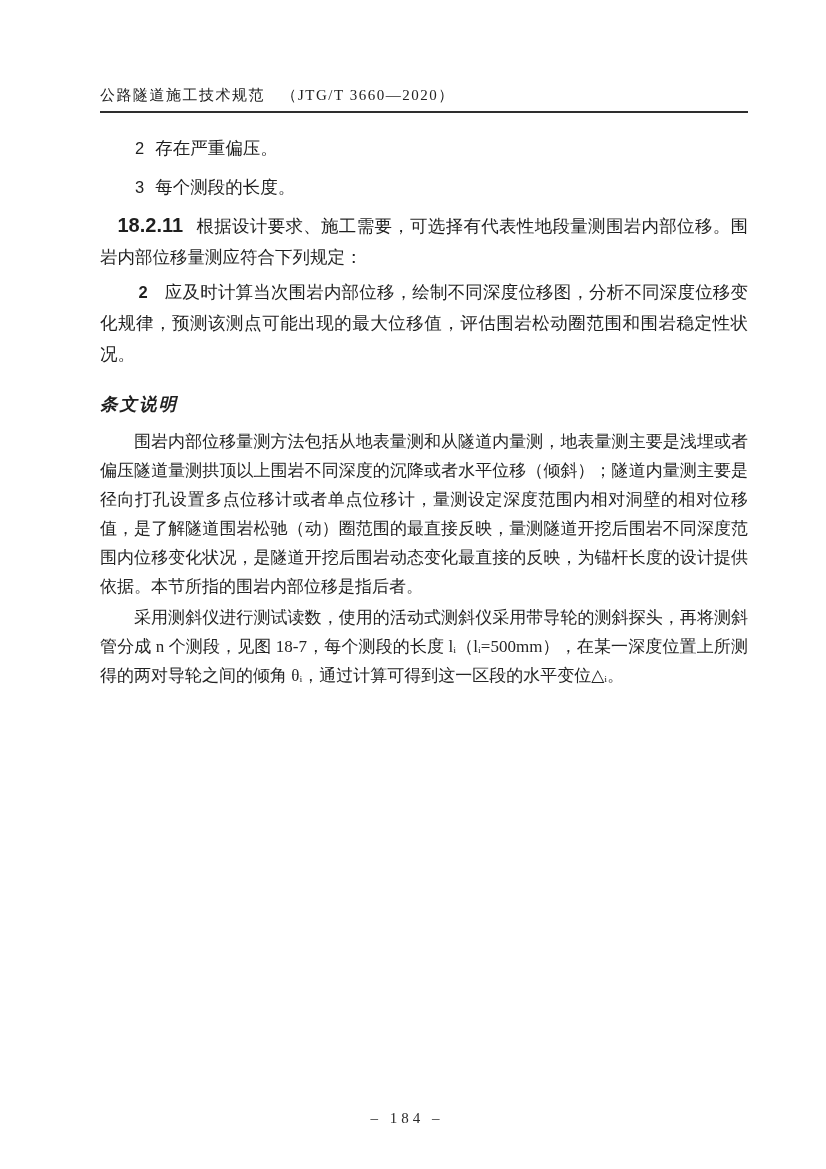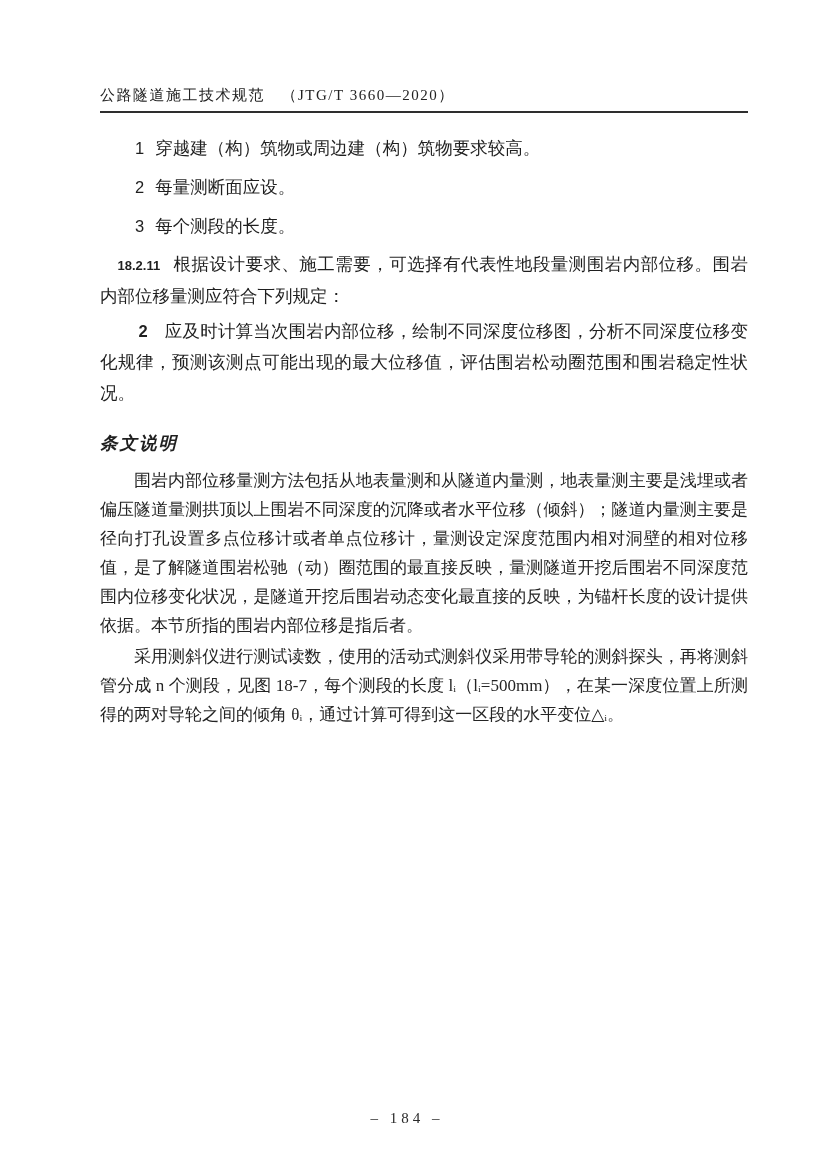--- a/index.html
+++ b/index.html
@@ -49,21 +49,21 @@
   .clause-para {
     margin: 3px 0 0 0;
     font-size: 17.5px;
     line-height: 31px;
     text-align: justify;
     text-indent: 1em;
   }
   .clause-num {
     font-family: "Liberation Sans", "DejaVu Sans", sans-serif;
     font-weight: bold;
-    font-size: 13px;
+    font-size: 20px;
     margin-right: 13px;
   }
   .clause-item {
     margin: 4px 0 0 0;
     font-size: 17.5px;
     line-height: 31px;
     text-align: justify;
     text-indent: 2.2em;
   }
   .clause-item .num {
@@ -111,24 +111,21 @@
 <div class="page">
 
   <header class="page-header">
     <div class="title">公路隧道施工技术规范　（JTG/T 3660—2020）</div>
   </header>
 
   <main>
 
     <section class="top-list">
       <p class="top-item">
-        <span class="num">1</span><span>穿越建（构）筑物或周边建（构）筑物要求较高。</span>
-      </p>
-      <p class="top-item">
-        <span class="num">2</span><span>每量测断面应设。</span>
+        <span class="num">2</span><span>存在严重偏压。</span>
       </p>
       <p class="top-item">
         <span class="num">3</span><span>每个测段的长度。</span>
       </p>
     </section>
 
     <p class="clause-para">
       <span class="clause-num">18.2.11</span><span>根据设计要求、施工需要，可选择有代表性地段量测围岩内部位移。围岩内部位移量测应符合下列规定：</span>
     </p>
 

